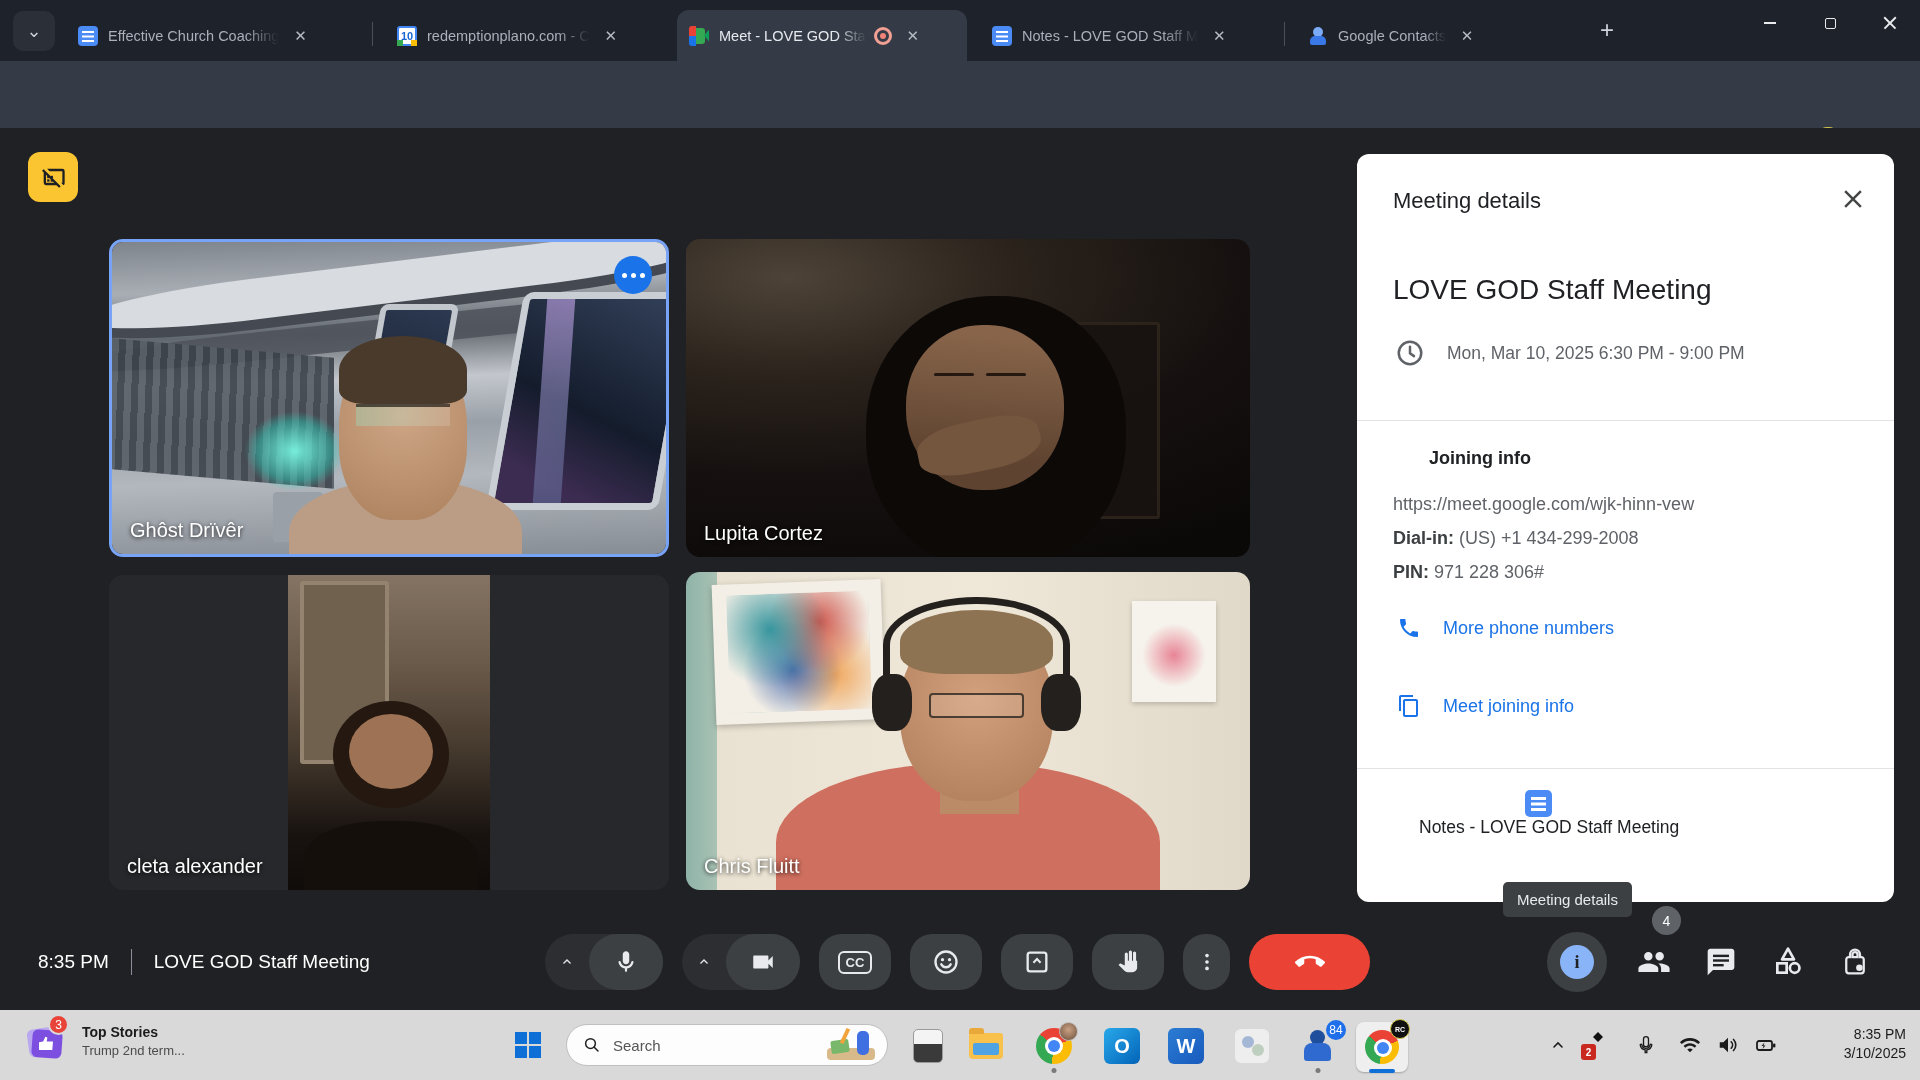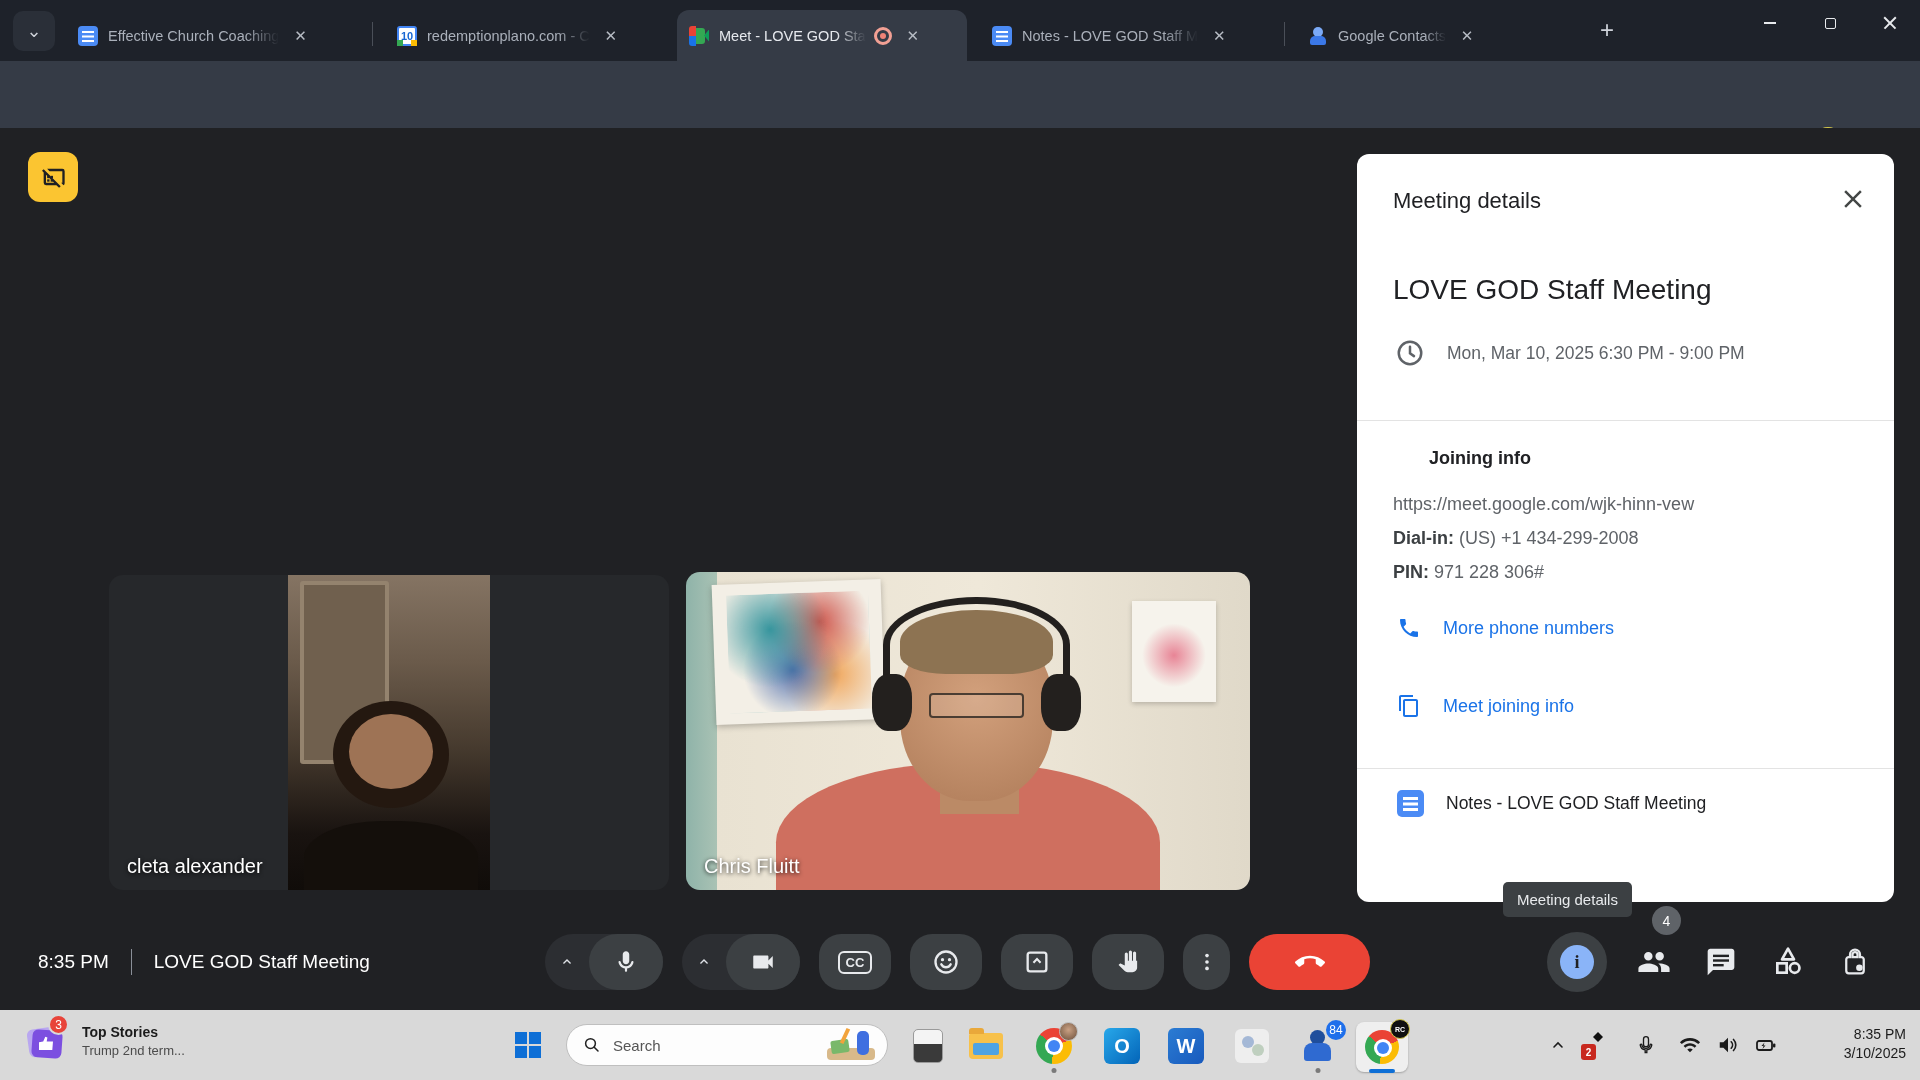--- a/index.html
+++ b/index.html
@@ -139,21 +139,21 @@
   .p-close { position:absolute; right:26px; top:30px; width:30px; height:30px; color:#3c4043; }
   .p-title { position:absolute; left:36px; top:120px; font-size:28px; color:#202124; }
   .p-clockrow { position:absolute; left:38px; top:184px; display:flex; align-items:center; }
   .p-date { margin-left:22px; font-size:17.5px; color:#5f6368; }
   .p-div { position:absolute; left:0; width:537px; height:1px; background:#e3e3e3; }
   .p-joining { position:absolute; left:36px; top:294px; font-size:18px; font-weight:bold; color:#202124;margin-left:36px; }
   .p-line { position:absolute; left:36px; font-size:18px; color:#5f6368; }
   .p-line b { color:#3c4043; }
   .p-link { position:absolute; left:40px; display:flex; align-items:center; color:#1a73e8; font-size:18px; font-weight:500; }
   .p-link .txt { margin-left:22px; }
-  .p-notes { position:absolute; left:40px; top:636px; display:flex; align-items:center; color:#202124; font-size:17.5px; }
+  .p-notes { position:absolute; left:40px; top:636px; display:flex; align-items:center; color:#202124; font-size:17.5px;flex-direction:column; }
   .docsq { width:27px; height:27px; background:#4b8bf5; border-radius:5px; position:relative; flex:none; }
   .docsq:before { content:""; position:absolute; left:6px; top:7px; width:15px; height:3px; background:#fff; box-shadow:0 5.5px 0 #fff, 0 11px 0 #fff; }
   .p-notes .txt { margin-left:22px; }
 
   .tooltip { position:absolute; left:1503px; top:754px; height:35px; padding:0 14px; background:#3c4043; color:#e8eaed;
     font-size:15px; border-radius:5px; display:flex; align-items:center; z-index:20; }
 
   
   .cb-left { position:absolute; left:38px; top:806px; height:56px; display:flex; align-items:center; color:#fff; }
   .cb-time { font-size:19px; font-weight:500; }
@@ -333,21 +333,54 @@
   <div class="warnicon">
     <svg width="28" height="28" viewBox="0 0 24 24">
       <path d="M20 5H7l2 2h11v10h-1l2 2a2 2 0 0 0 1-1.7V7a2 2 0 0 0-2-2zM4 5.3 2.6 6.7 4 8.1V17a2 2 0 0 0 2 2h8.9l2.3 2.3 1.4-1.4L4 5.3zM6 17v-7l7 7H6z" fill="#1f2023"></path>
       <rect x="7" y="11" width="2" height="2" fill="#1f2023"></rect>
         <rect x="10" y="11" width="2" height="2" fill="#1f2023"></rect>
       <rect x="7" y="14" width="2" height="2" fill="#1f2023"></rect>
         <rect x="10" y="14" width="2" height="2" fill="#1f2023"></rect>
     </svg>
   </div>
 
-
+  <div class="tile" id="tile1">
+    <div class="scene">
+      <div class="g-bg"></div>
+        <div class="g-beam"></div>
+        <div class="g-beam2"></div>
+      <div class="g-win">
+          <i></i>
+        </div>
+        <div class="g-win2"></div>
+        <div class="g-mach"></div>
+      <div class="g-holo"></div>
+        <div class="g-ped"></div>
+      <div class="g-shoulders"></div>
+        <div class="g-head"></div>
+        <div class="g-hair"></div>
+        <div class="g-glass"></div>
+    </div>
+    <div class="tile-menu">
+        <i></i>
+      </div>
+    <div class="label">Ghôst Drïvêr</div>
+  </div>
+
+  <div class="tile" id="tile2">
+    <div class="scene">
+      <div class="l-bg"></div>
+        <div class="l-door"></div>
+        <div class="l-hair"></div>
+        <div class="l-face"></div>
+      <div class="l-brow"></div>
+        <div class="l-hand"></div>
+    </div>
+    <div class="label">Lupita Cortez</div>
+  </div>
 
   <div class="tile" id="tile4">
     <div class="scene">
       <div class="f-bg"></div>
         <div class="f-paint1"></div>
         <div class="f-paint2"></div>
       <div class="f-shirt"></div>
         <div class="f-neck"></div>
         <div class="f-head"></div>
         <div class="f-hair"></div>

